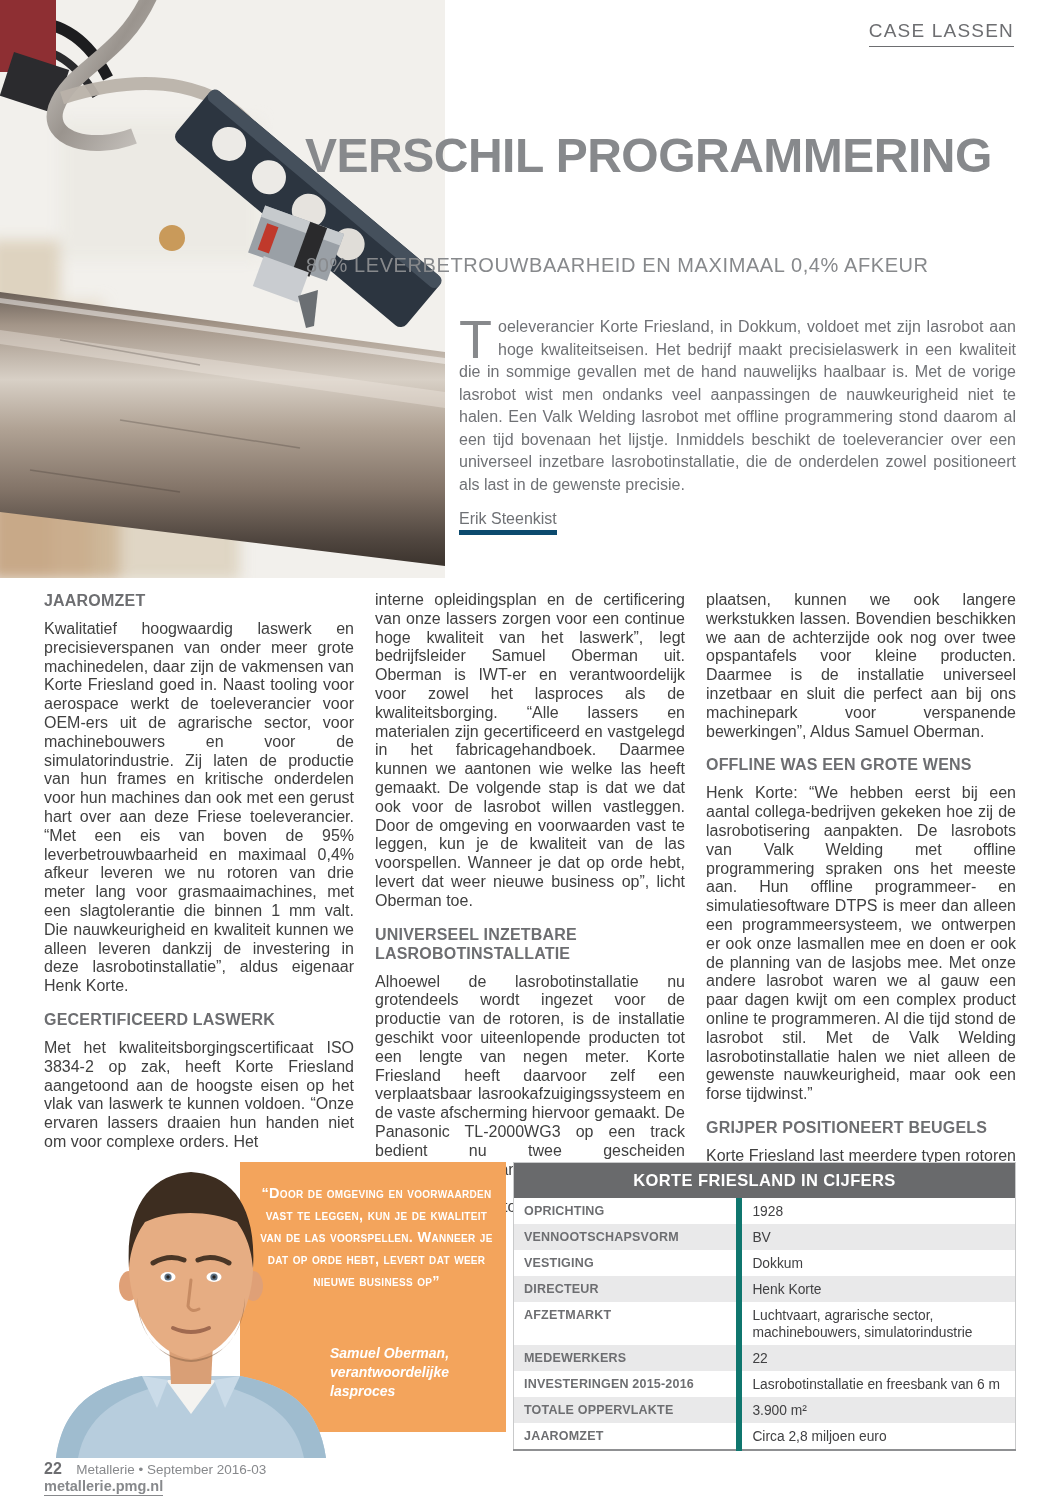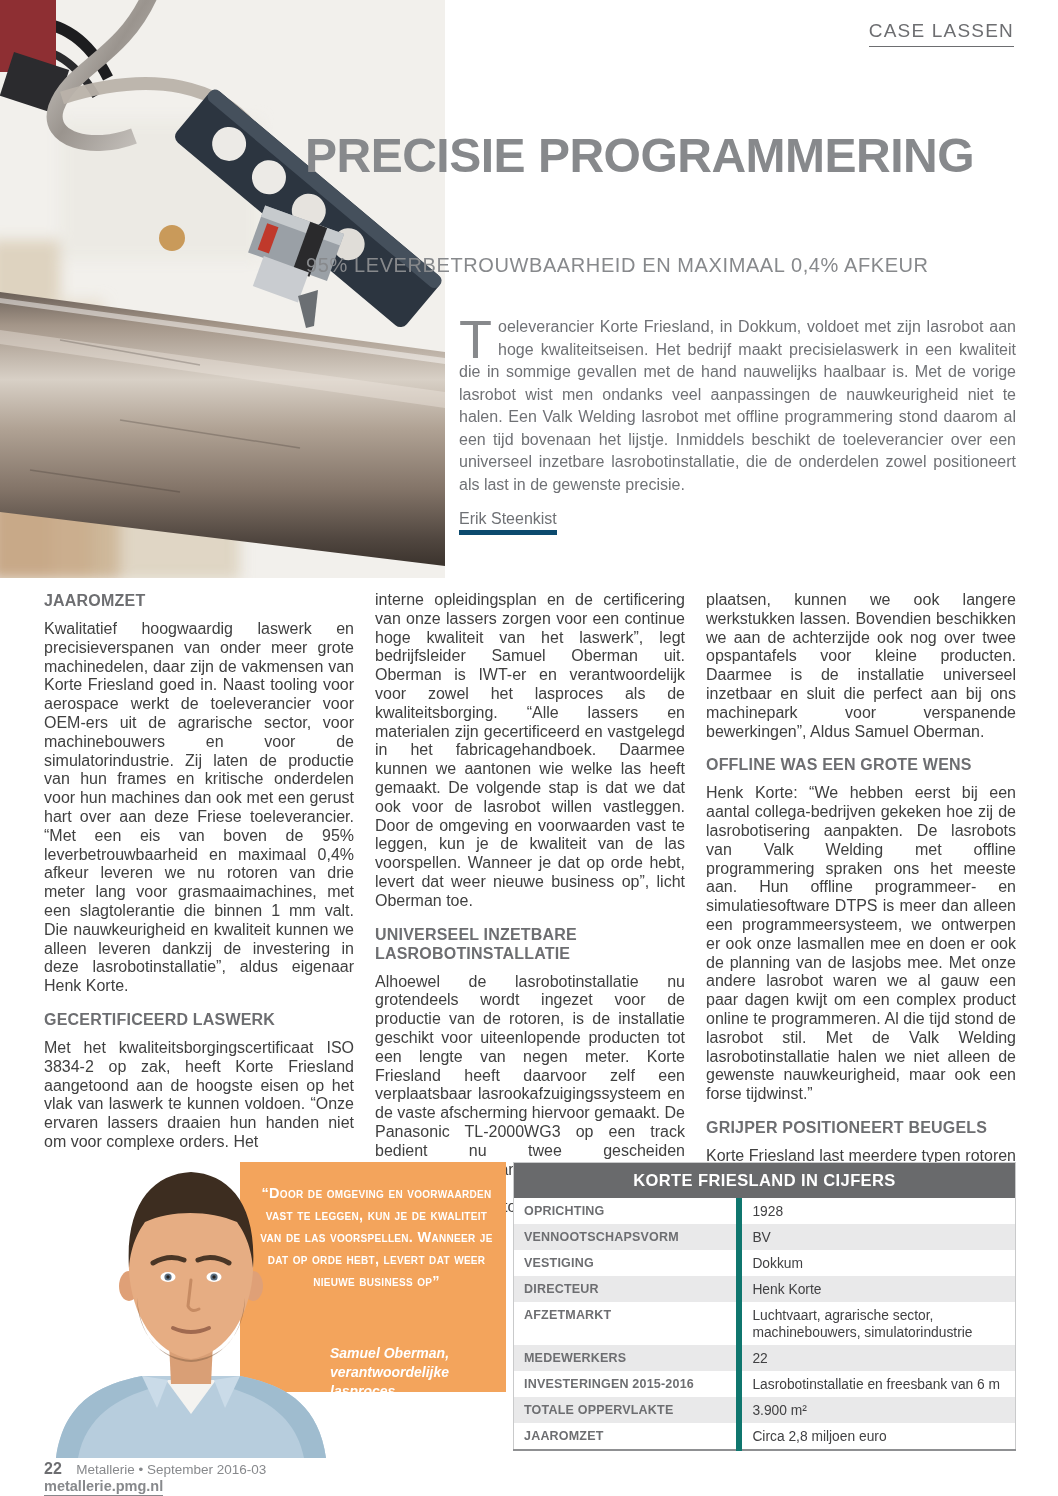--- a/index.html
+++ b/index.html
@@ -22,21 +22,21 @@
   .author{display:inline-block;margin-top:14px;color:#6f7175;font-size:16px;
     border-bottom:5px solid #0c4a6e;padding-bottom:2px;}
 
   .columns{position:absolute;left:44px;top:591px;width:972px;display:flex;gap:21px;}
   .col{width:310px;}
   .section-heading{font-size:16px;font-weight:bold;color:#6d6e71;letter-spacing:0.2px;
     margin:14px 0 10px 0;line-height:19px;}
   .col .section-heading:first-child{margin-top:0;}
   .body-para{margin:0 0 13px 0;font-size:16px;line-height:18.8px;color:#404040;text-align:justify;}
 
-  .quote-box{position:absolute;left:240px;top:1162px;width:266px;height:230px;
+  .quote-box{position:absolute;left:240px;top:1162px;width:266px;height:270px;
     background:#f3a45c;z-index:1;}
   .quote-text{padding:20px 13px 0 20px;text-align:center;color:#ffffff;font-weight:bold;
     font-size:14.5px;line-height:22px;letter-spacing:0.3px;font-variant:small-caps;}
   .quote-attr{margin:52px 0 0 90px;color:#ffffff;font-style:italic;font-weight:bold;
     font-size:14px;line-height:19px;}
 
   .portrait{position:absolute;left:40px;top:1146px;width:302px;height:312px;z-index:3;}
 
   .infobox{position:absolute;left:513px;top:1162px;width:503px;z-index:2;}
   .infobox table{width:100%;border-collapse:collapse;border:1px solid #c9cacb;border-bottom:2px solid #8f9092;}
@@ -120,23 +120,23 @@
 
     <polygon points="0,292 445,352 445,566 0,512" fill="url(#pipeGrad)"></polygon>
     <polygon points="0,330 445,392 445,408 0,344" fill="#efe9e0" opacity="0.4"></polygon>
     <polygon points="0,298 445,358 445,364 0,303" fill="#fdfcfa" opacity="0.5"></polygon>
     <path d="M60,340 L200,365 M120,420 L300,448 M30,470 L180,492" stroke="#2f2925" stroke-width="1.5" opacity="0.25" fill="none"></path>
   </svg>
 
   <div class="kicker">CASE LASSEN</div>
 
   <div class="title">
-    <div>PRECISIE PROGRAMMERING</div>
-  </div>
-  <div class="subtitle">95% LEVERBETROUWBAARHEID EN MAXIMAAL 0,4% AFKEUR</div>
+    <div>VERSCHIL PROGRAMMERING</div>
+  </div>
+  <div class="subtitle">80% LEVERBETROUWBAARHEID EN MAXIMAAL 0,4% AFKEUR</div>
 
   <div class="intro-wrap">
     <p class="intro"><span class="dropcap">T</span><span>oeleverancier Korte Friesland, in Dokkum, voldoet met zijn lasrobot aan hoge kwaliteitseisen. Het bedrijf maakt precisielaswerk in een kwaliteit die in sommige gevallen met de hand nauwelijks haalbaar is. Met de vorige lasrobot wist men ondanks veel aanpassingen de nauwkeurigheid niet te halen. Een Valk Welding lasrobot met offline programmering stond daarom al een tijd bovenaan het lijstje. Inmiddels beschikt de toeleverancier over een universeel inzetbare lasrobotinstallatie, die de onderdelen zowel positioneert als last in de gewenste precisie.</span></p>
     <span class="author">Erik Steenkist</span>
   </div>
 
   <div class="columns">
     <div class="col">
       <h3 class="section-heading">JAAROMZET</h3>
       <p class="body-para">Kwalitatief hoogwaardig laswerk en precisieverspanen van onder meer grote machinedelen, daar zijn de vakmensen van Korte Friesland goed in. Naast tooling voor aerospace werkt de toeleverancier voor OEM-ers uit de agrarische sector, voor machinebouwers en voor de simulatorindustrie. Zij laten de productie van hun frames en kritische onderdelen voor hun machines dan ook met een gerust hart over aan deze Friese toeleverancier. “Met een eis van boven de 95% leverbetrouwbaarheid en maximaal 0,4% afkeur leveren we nu rotoren van drie meter lang voor grasmaaimachines, met een slagtolerantie die binnen 1 mm valt. Die nauwkeurigheid en kwaliteit kunnen we alleen leveren dankzij de investering in deze lasrobotinstallatie”, aldus eigenaar Henk Korte.</p>

